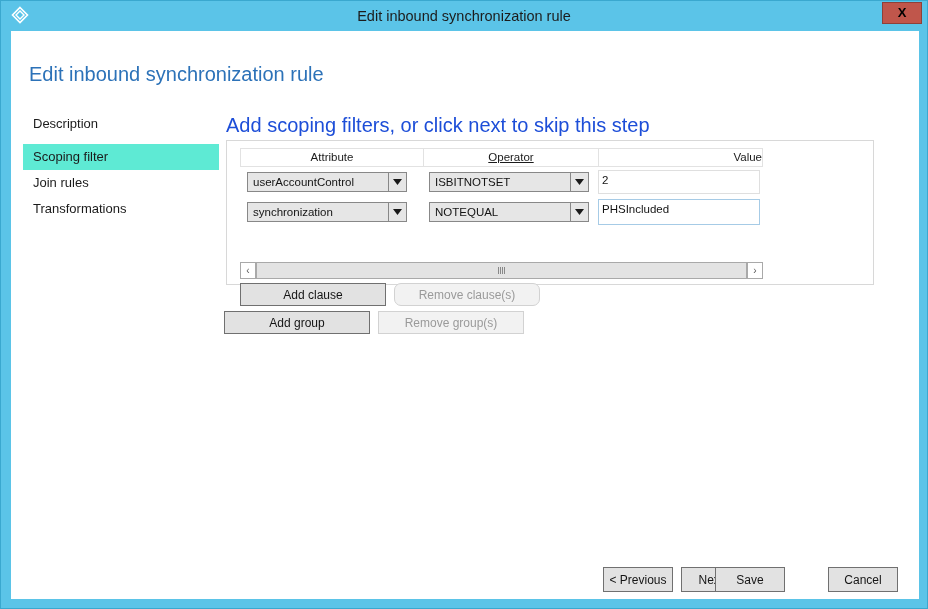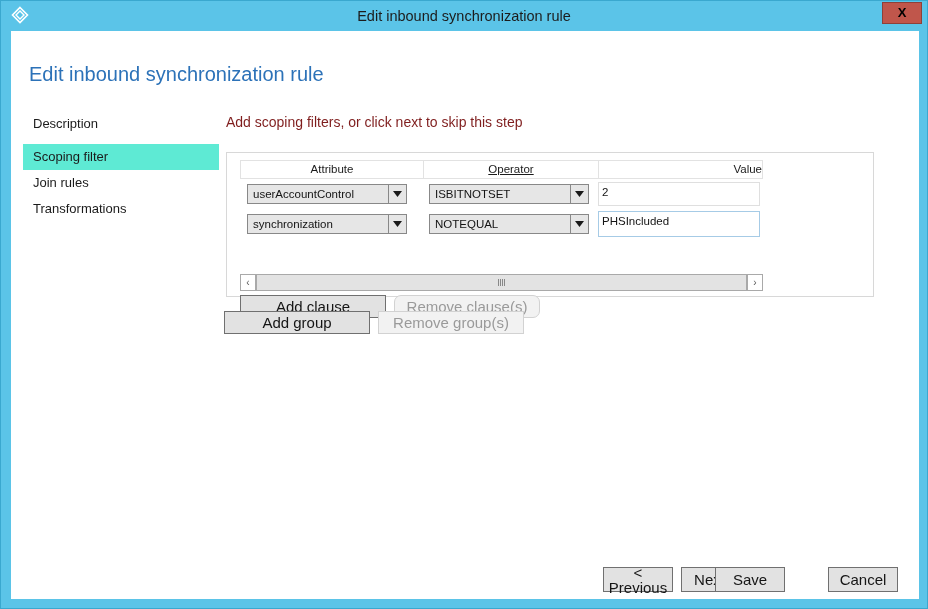--- a/index.html
+++ b/index.html
@@ -95,35 +95,34 @@
   }
   .nav-item.selected {
     background: #5eead4;
     margin-top: 7px;
   }
 
   
   #main-heading {
     position: absolute;
     left: 215px; top: 83px;
-    font-size: 14px;
-    color: #7f1d1d;
+    font-size: 20px;
+    color: #1d4ed8;
     white-space: nowrap;
   }
 
   
   #group-panel {
     position: absolute;
     left: 215px; top: 109px;
     width: 648px;
     height: 145px;
     border: 1px solid #d8d8d8;
     background: #ffffff;
     box-sizing: border-box;
-    margin-top: 12px;
   }
 
   
   #clause-table {
     position: absolute;
     left: 13px; top: 7px;
     width: 523px;
     box-sizing: border-box;
   }
   .table-header {
@@ -251,21 +250,21 @@
       linear-gradient(to right,
         #888 0px, #888 1px, transparent 1px, transparent 2px,
         #888 2px, #888 3px, transparent 3px, transparent 4px,
         #888 4px, #888 5px, transparent 5px, transparent 6px,
         #888 6px, #888 7px);
   }
 
   
   .btn {
     font-family: "Liberation Sans", sans-serif;
-    font-size: 15px;
+    font-size: 12px;
     color: #151515;
     background: #e2e2e2;
     border: 1px solid #707070;
     box-sizing: border-box;
     text-align: center;
     cursor: pointer;
     padding: 0;
     line-height: 1;
     display: flex;
     align-items: center;

